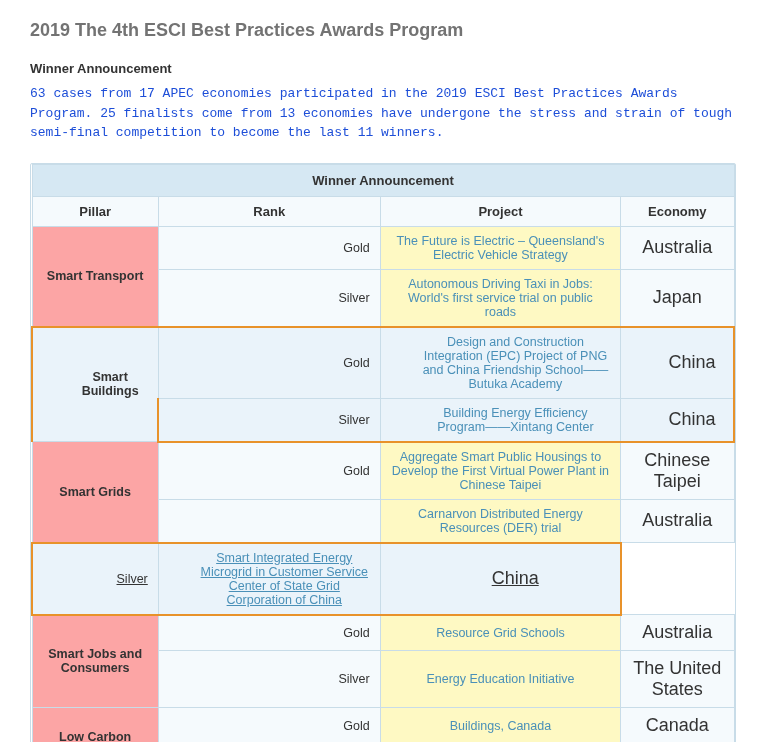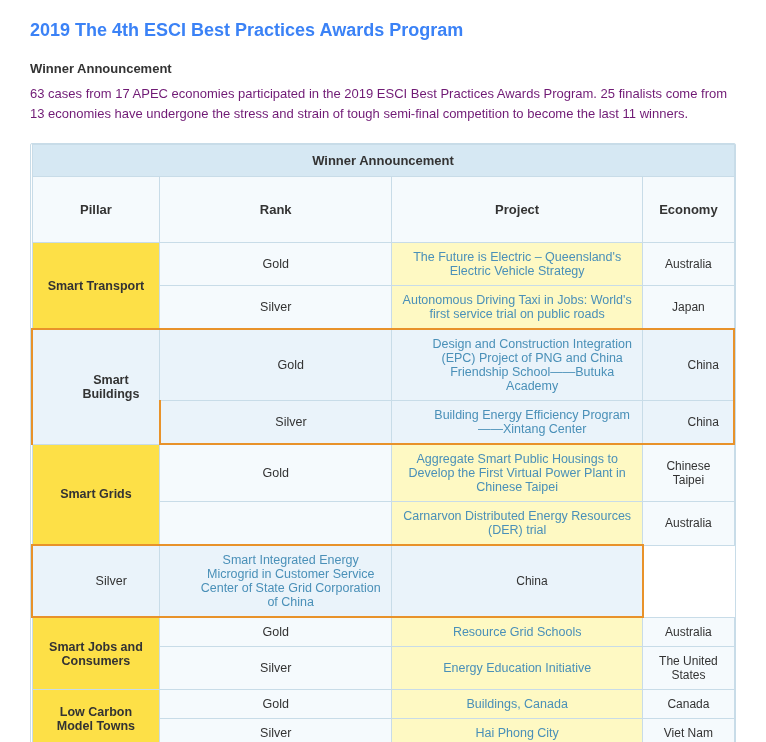--- a/index.html
+++ b/index.html
@@ -7,32 +7,33 @@
       font-family: Arial, sans-serif;
       font-size: 13px;
       background: #fff;
       color: #333;
       padding: 20px 30px;
     }
     h1 {
       font-size: 18px;
       font-weight: bold;
       margin-bottom: 20px;
-      color: #3b82f6;
+      color: #737373;
     }
     .winner-label {
       font-weight: bold;
       font-size: 13px;
       margin-bottom: 8px;
     }
     .intro-text {
       font-size: 13px;
       line-height: 1.5;
       margin-bottom: 20px;
-      color: #701a75;
+      color: #1d4ed8;
+      font-family: Liberation Mono, monospace;
     }
     .table-wrapper {
       border: 1px solid #c8dce8;
       border-radius: 2px;
     }
     table {
       width: 100%;
       border-collapse: collapse;
     }
     .header-row td {
@@ -40,50 +41,50 @@
       text-align: center;
       font-weight: bold;
       padding: 8px;
       font-size: 13px;
       border: 1px solid #c8dce8;
     }
     .col-header-row td {
       background: #f5fafd;
       font-weight: bold;
       text-align: center;
-      padding: 25px 8px;
+      padding: 7px 8px;
       border: 1px solid #c8dce8;
       font-size: 13px;
     }
     td {
       border: 1px solid #c8dce8;
       padding: 7px 10px;
       vertical-align: middle;
       font-size: 12.5px;
     }
     .pillar-cell {
       text-align: center;
       font-weight: bold;
       font-size: 12.5px;
-      background: #fde047;
+      background: #fca5a5;
     }
     .rank-cell {
-      text-align: center;
+      text-align: right;
       background: #f5fafd;
       font-size: 12.5px;
     }
     .project-cell {
       text-align: center;
       color: #4a90b8;
       background: #fef9c3;
     }
     .economy-cell {
       text-align: center;
       background: #f5fafd;
-      font-size: 12px;
+      font-size: 18px;
     }
     .smart-buildings-section tr td:first-child {
       border-left: 2px solid #e8922a;
     }
     .smart-buildings-section tr td:last-child {
       border-right: 2px solid #e8922a;
     }
     .smart-buildings-section tr:first-child td {
       border-top: 2px solid #e8922a;
     }
@@ -91,20 +92,21 @@
       border-bottom: 2px solid #e8922a;
     }
     .smart-grids-silver-section tr td:first-child {
       border-left: 2px solid #e8922a;
     }
     .smart-grids-silver-section tr td:last-child {
       border-right: 2px solid #e8922a;
     }
     .smart-grids-silver-section tr:first-child td {
       border-top: 2px solid #e8922a;
+      text-decoration: underline;
     }
     .smart-grids-silver-section tr:last-child td {
       border-bottom: 2px solid #e8922a;
     }
     .light-blue-bg {
       background: #eaf3fa !important;
       padding-left: 40px;
     }
   </style>
 </head>

